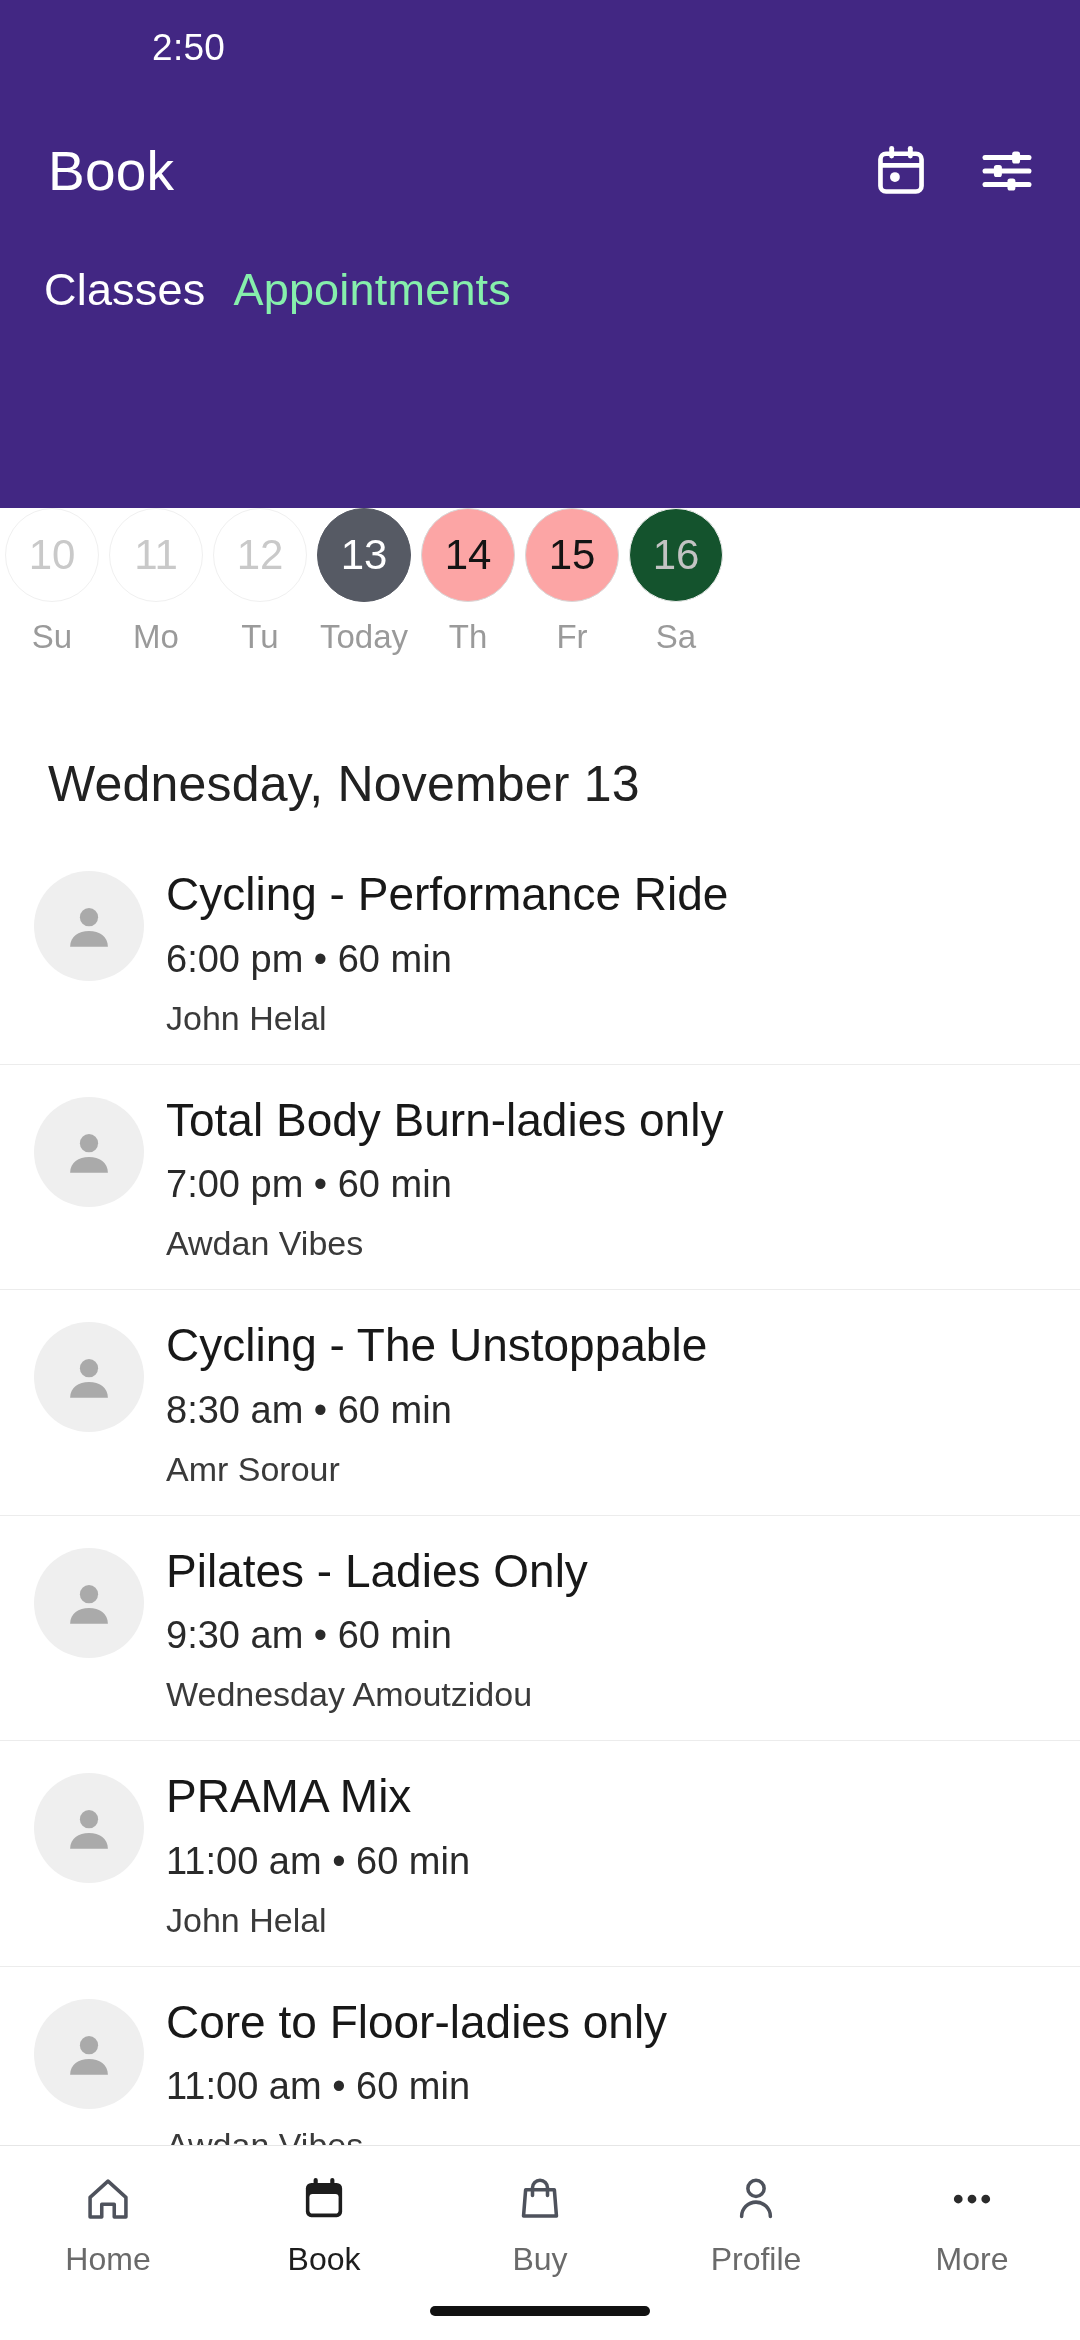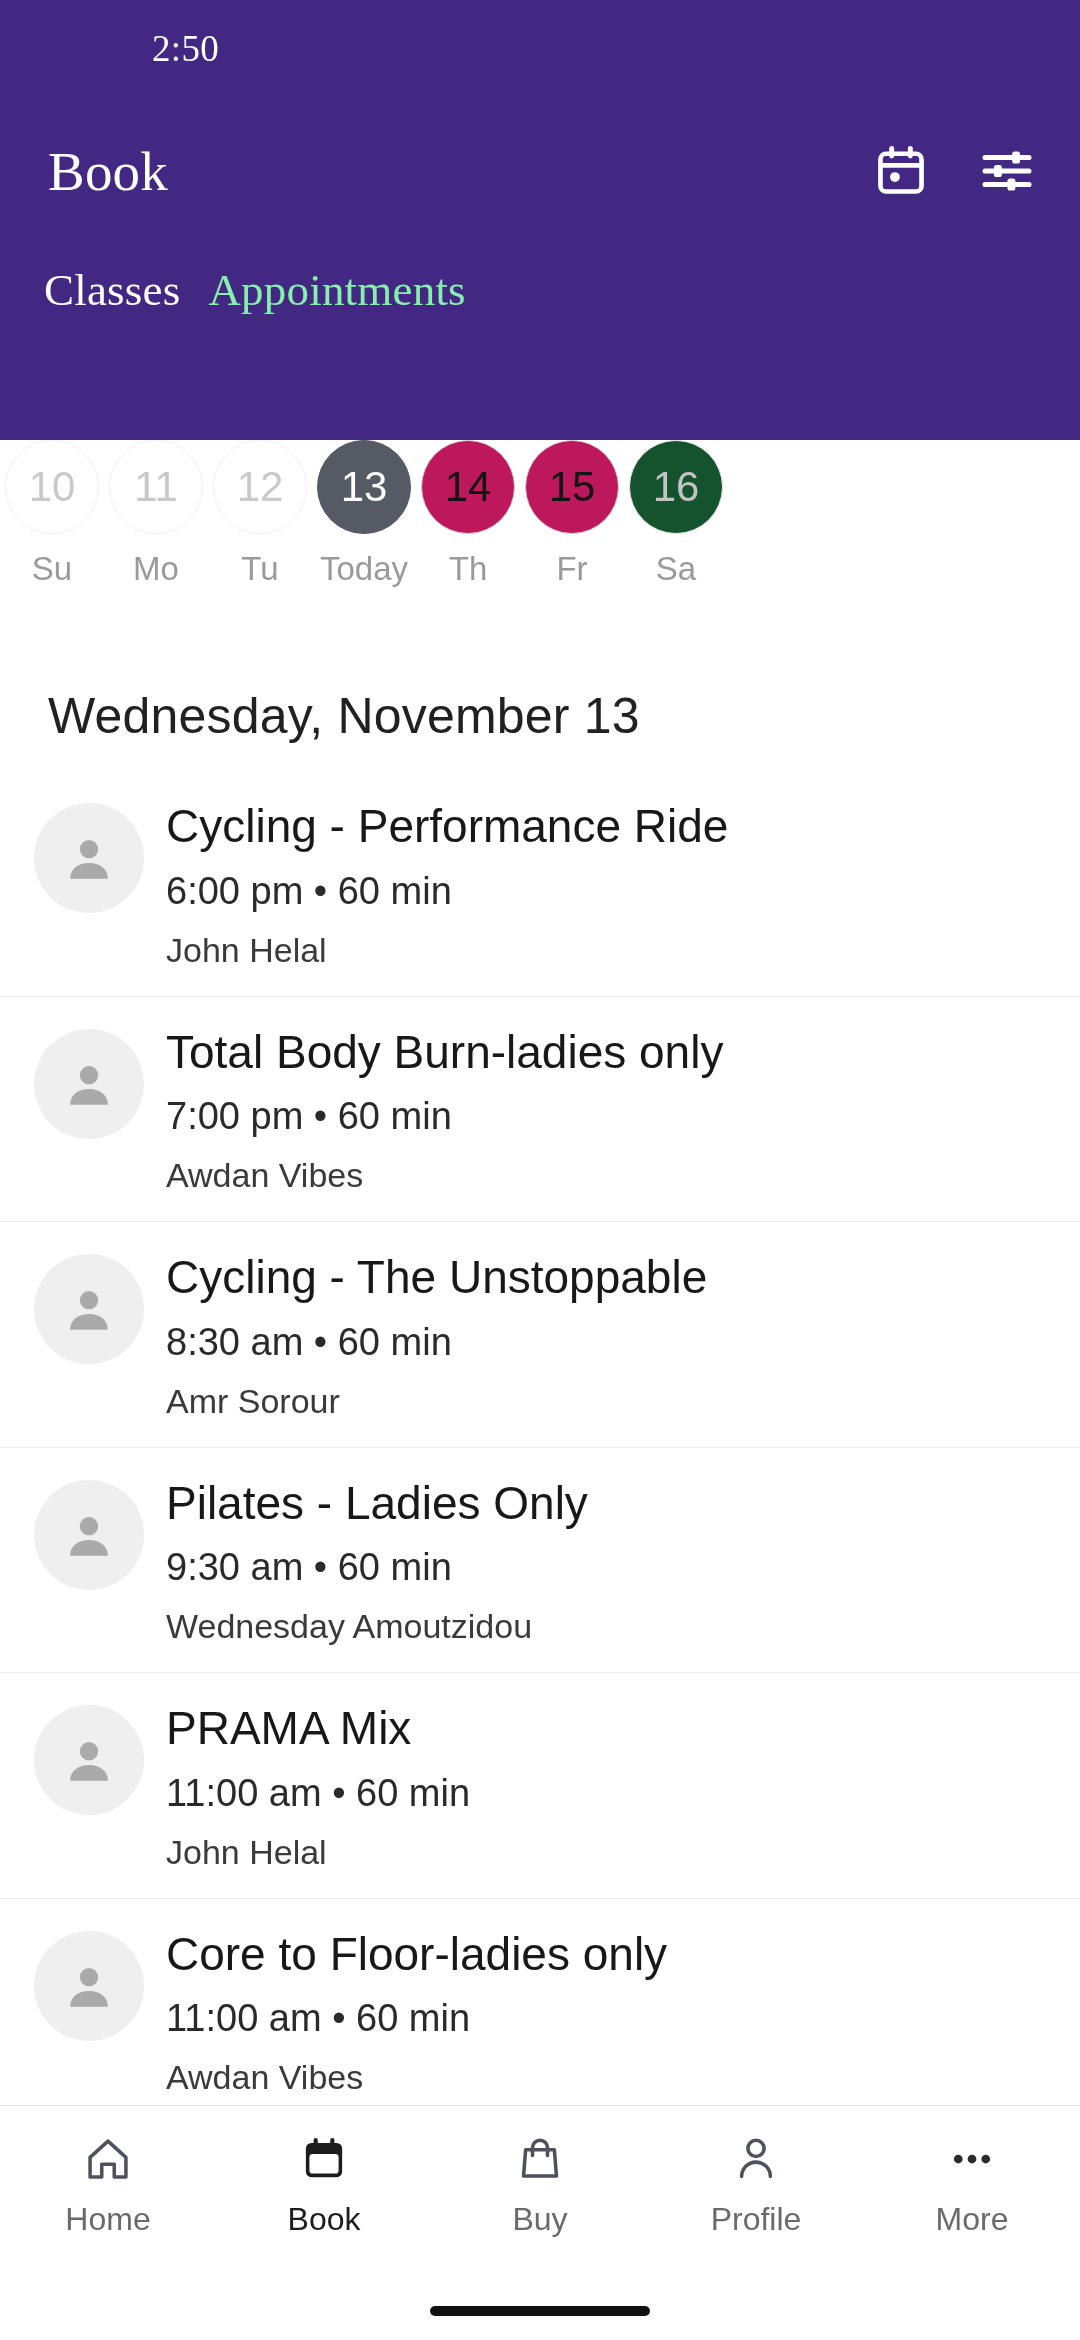--- a/index.html
+++ b/index.html
@@ -13,23 +13,22 @@
     position:relative;
     width:1080px; height:2340px;
     background:#ffffff;
     display:flex; flex-direction:column;
   }
 
   
   #header {
     background:#422783;
     flex:0 0 auto;
-    height:440px;
+    height:508px;
     position:relative;
-    font-family:Liberation Serif, serif;
   }
   #statusbar {
     height:96px;
     display:flex; align-items:center;
     padding-left:152px;
   }
   #statusbar .clock {
     color:#ffffff;
     font-size:37px;
     letter-spacing:0.3px;
@@ -83,21 +82,21 @@
     cursor:pointer;
   }
   .dayslot .circle {
     width:94px; height:94px;
     border-radius:50%;
     display:flex; align-items:center; justify-content:center;
     font-size:42px;
   }
   .dayslot.past  .circle { border:1px solid #f0f0f0; color:#c9c9c9; background:#ffffff; }
   .dayslot.sel   .circle { background:#565a64; color:#ffffff; border:1px solid #565a64; }
-  .dayslot.norm  .circle { border:1px solid #d8d8d8; color:#141414; background:#be185d; }
+  .dayslot.norm  .circle { border:1px solid #d8d8d8; color:#141414; background:#fca5a5; }
   .dayslot.muted .circle { background:#14532d; color:#c3c3c3; border:1px solid #ededed; }
   .dayslot .dow {
     margin-top:16px;
     font-size:33px;
     color:#9a9a9a;
   }
   .dayslot.sel .dow { color:#9a9a9a; }
   .gap { width:0; flex:0 0 auto; }
 
   
@@ -147,21 +146,21 @@
   .class-row .cinstr {
     font-size:34px;
     color:#3a3a3a;
     margin-top:18px;
     white-space:nowrap;
   }
 
   
   #bottomnav {
     flex:0 0 auto;
-    height:235px;
+    height:195px;
     background:#ffffff;
     border-top:1px solid #e6e6e6;
     display:flex;
     align-items:flex-start;
     padding-top:22px;
   }
   .navitem {
     flex:1 1 0;
     display:flex; flex-direction:column;
     align-items:center;

